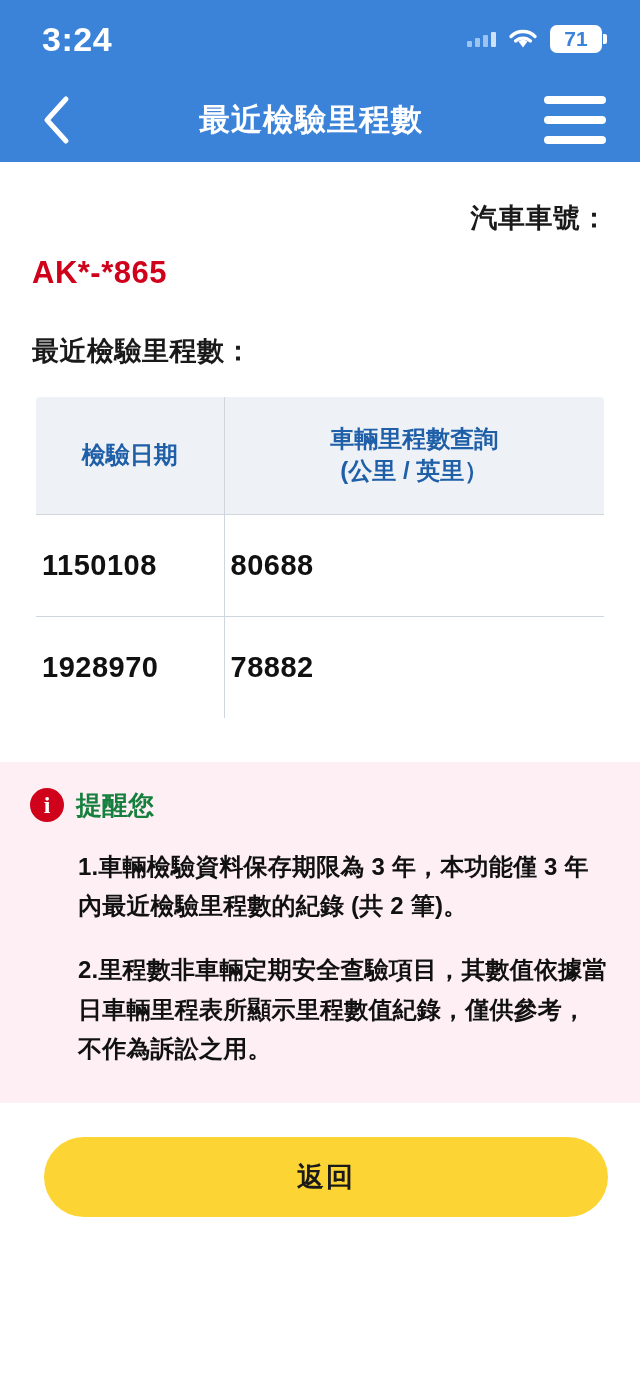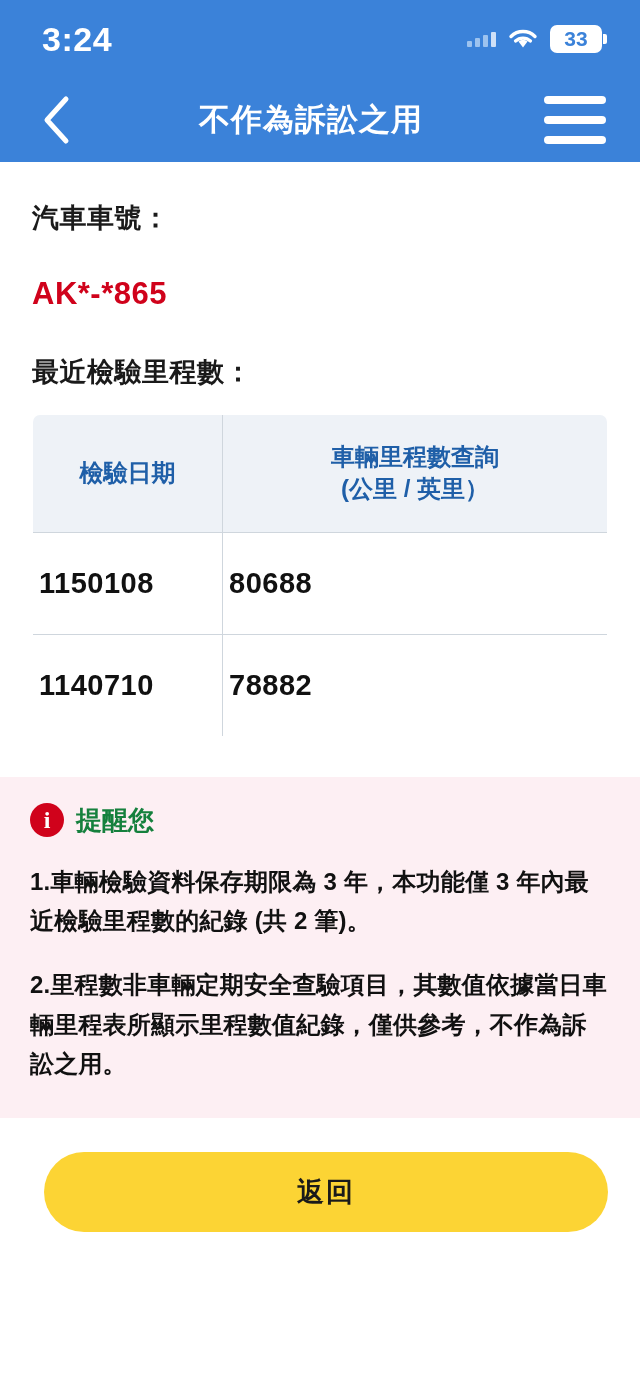--- a/index.html
+++ b/index.html
@@ -115,42 +115,43 @@
 
   
   .content { padding: 0 32px; }
 
   .label-plate {
     margin-top: 38px;
     font-size: 27px;
     font-weight: 700;
     color: #1a1a1a;
     letter-spacing: 0.5px;
+    text-align: right;
   }
   .plate-value {
-    margin-top: 40px;
+    margin-top: 19px;
     font-size: 31px;
     font-weight: 700;
     color: #d0021b;
     letter-spacing: 0.5px;
   }
   .label-mileage {
     margin-top: 42px;
     font-size: 27px;
     font-weight: 700;
     color: #1a1a1a;
     letter-spacing: 0.5px;
   }
 
   
   .mileage-table {
     margin-top: 24px;
     width: 100%;
     border-collapse: collapse;
-    border: 1px solid #7f1d1d;
+    border: 4px solid #7f1d1d;
     border-radius: 8px;
     overflow: hidden;
     table-layout: fixed;
   }
   .mileage-table th {
     background: #eef2f7;
     color: #1f5fa8;
     font-size: 24px;
     font-weight: 700;
     padding: 26px 6px;
@@ -199,20 +200,21 @@
     font-weight: 700;
     color: #15803d;
   }
   .notice-item {
     margin-top: 24px;
     font-size: 24px;
     font-weight: 700;
     color: #111111;
     line-height: 1.65;
     letter-spacing: 0.2px;
+    margin-left: 48px;
   }
 
   
   .btn-wrap { padding: 34px 32px 0 44px; }
   .btn-back {
     width: 100%;
     height: 80px;
     border: none;
     border-radius: 40px;
     background: #fcd434;
@@ -236,31 +238,31 @@
         <i></i>
         <i></i>
     </div>
     <div class="wifi-icon">
       <svg width="30" height="22" viewBox="0 0 30 22">
         <path d="M15 19.5 L10.5 13.5 A7.5 7.5 0 0 1 19.5 13.5 Z" fill="#ffffff"></path>
         <path d="M3 8.5 A17 17 0 0 1 27 8.5" stroke="#ffffff" stroke-width="3.4" fill="none" stroke-linecap="round"></path>
         <path d="M7.5 13 A11 11 0 0 1 22.5 13" stroke="#ffffff" stroke-width="3.2" fill="none" stroke-linecap="round"></path>
       </svg>
     </div>
-    <div class="battery">33</div>
+    <div class="battery">71</div>
   </div>
 </div>
 
 <div class="navbar">
   <div class="nav-back">
     <svg width="34" height="52" viewBox="0 0 34 52">
       <path d="M26 5 L7 26 L26 47" stroke="#ffffff" stroke-width="5" fill="none" stroke-linecap="round" stroke-linejoin="round"></path>
     </svg>
   </div>
-  <div class="nav-title">不作為訴訟之用</div>
+  <div class="nav-title">最近檢驗里程數</div>
   <div class="nav-menu">
     <span></span>
       <span></span>
       <span></span>
   </div>
 </div>
 
 <div class="content">
 
   <div class="label-plate">汽車車號：</div>
@@ -277,21 +279,21 @@
           <div>(公里 / 英里）</div>
         </th>
       </tr>
     </thead>
     <tbody>
       <tr>
         <td>1150108</td>
         <td>80688</td>
       </tr>
       <tr>
-        <td>1140710</td>
+        <td>1928970</td>
         <td>78882</td>
       </tr>
     </tbody>
   </table>
 </div>
 
 <div class="notice">
   <div class="notice-head">
     <div class="notice-icon">i</div>
     <div class="notice-title">提醒您</div>

